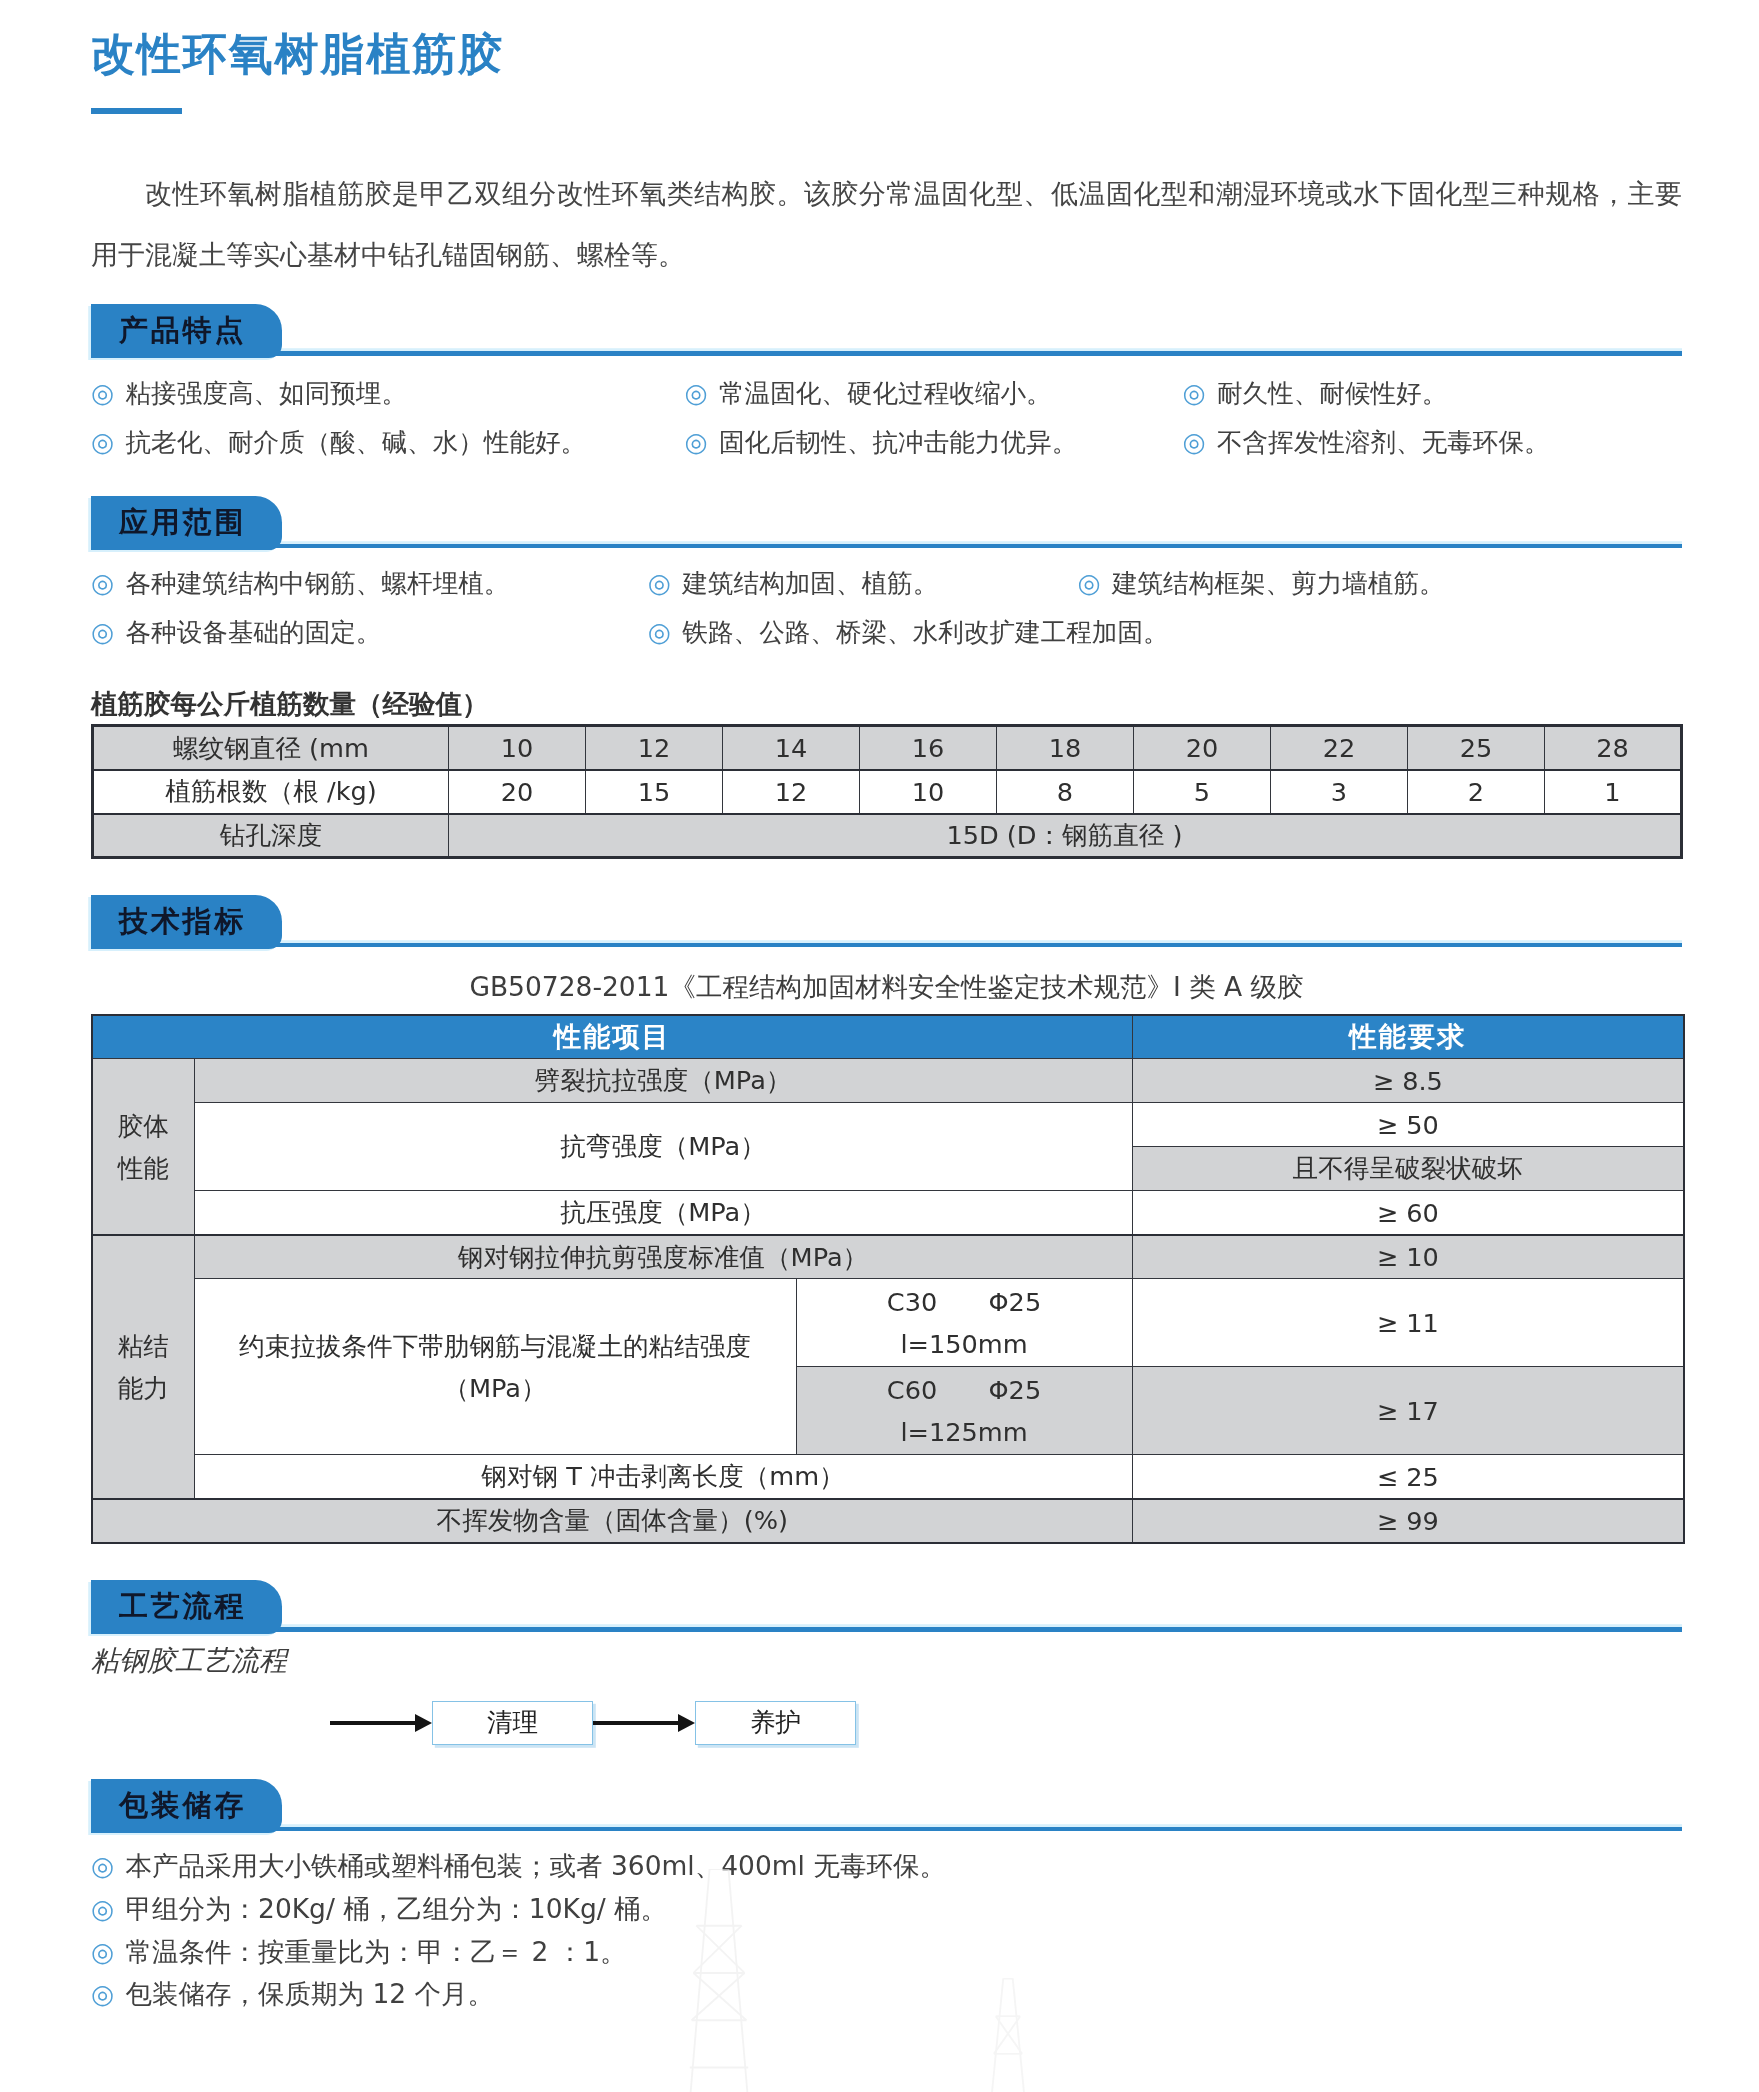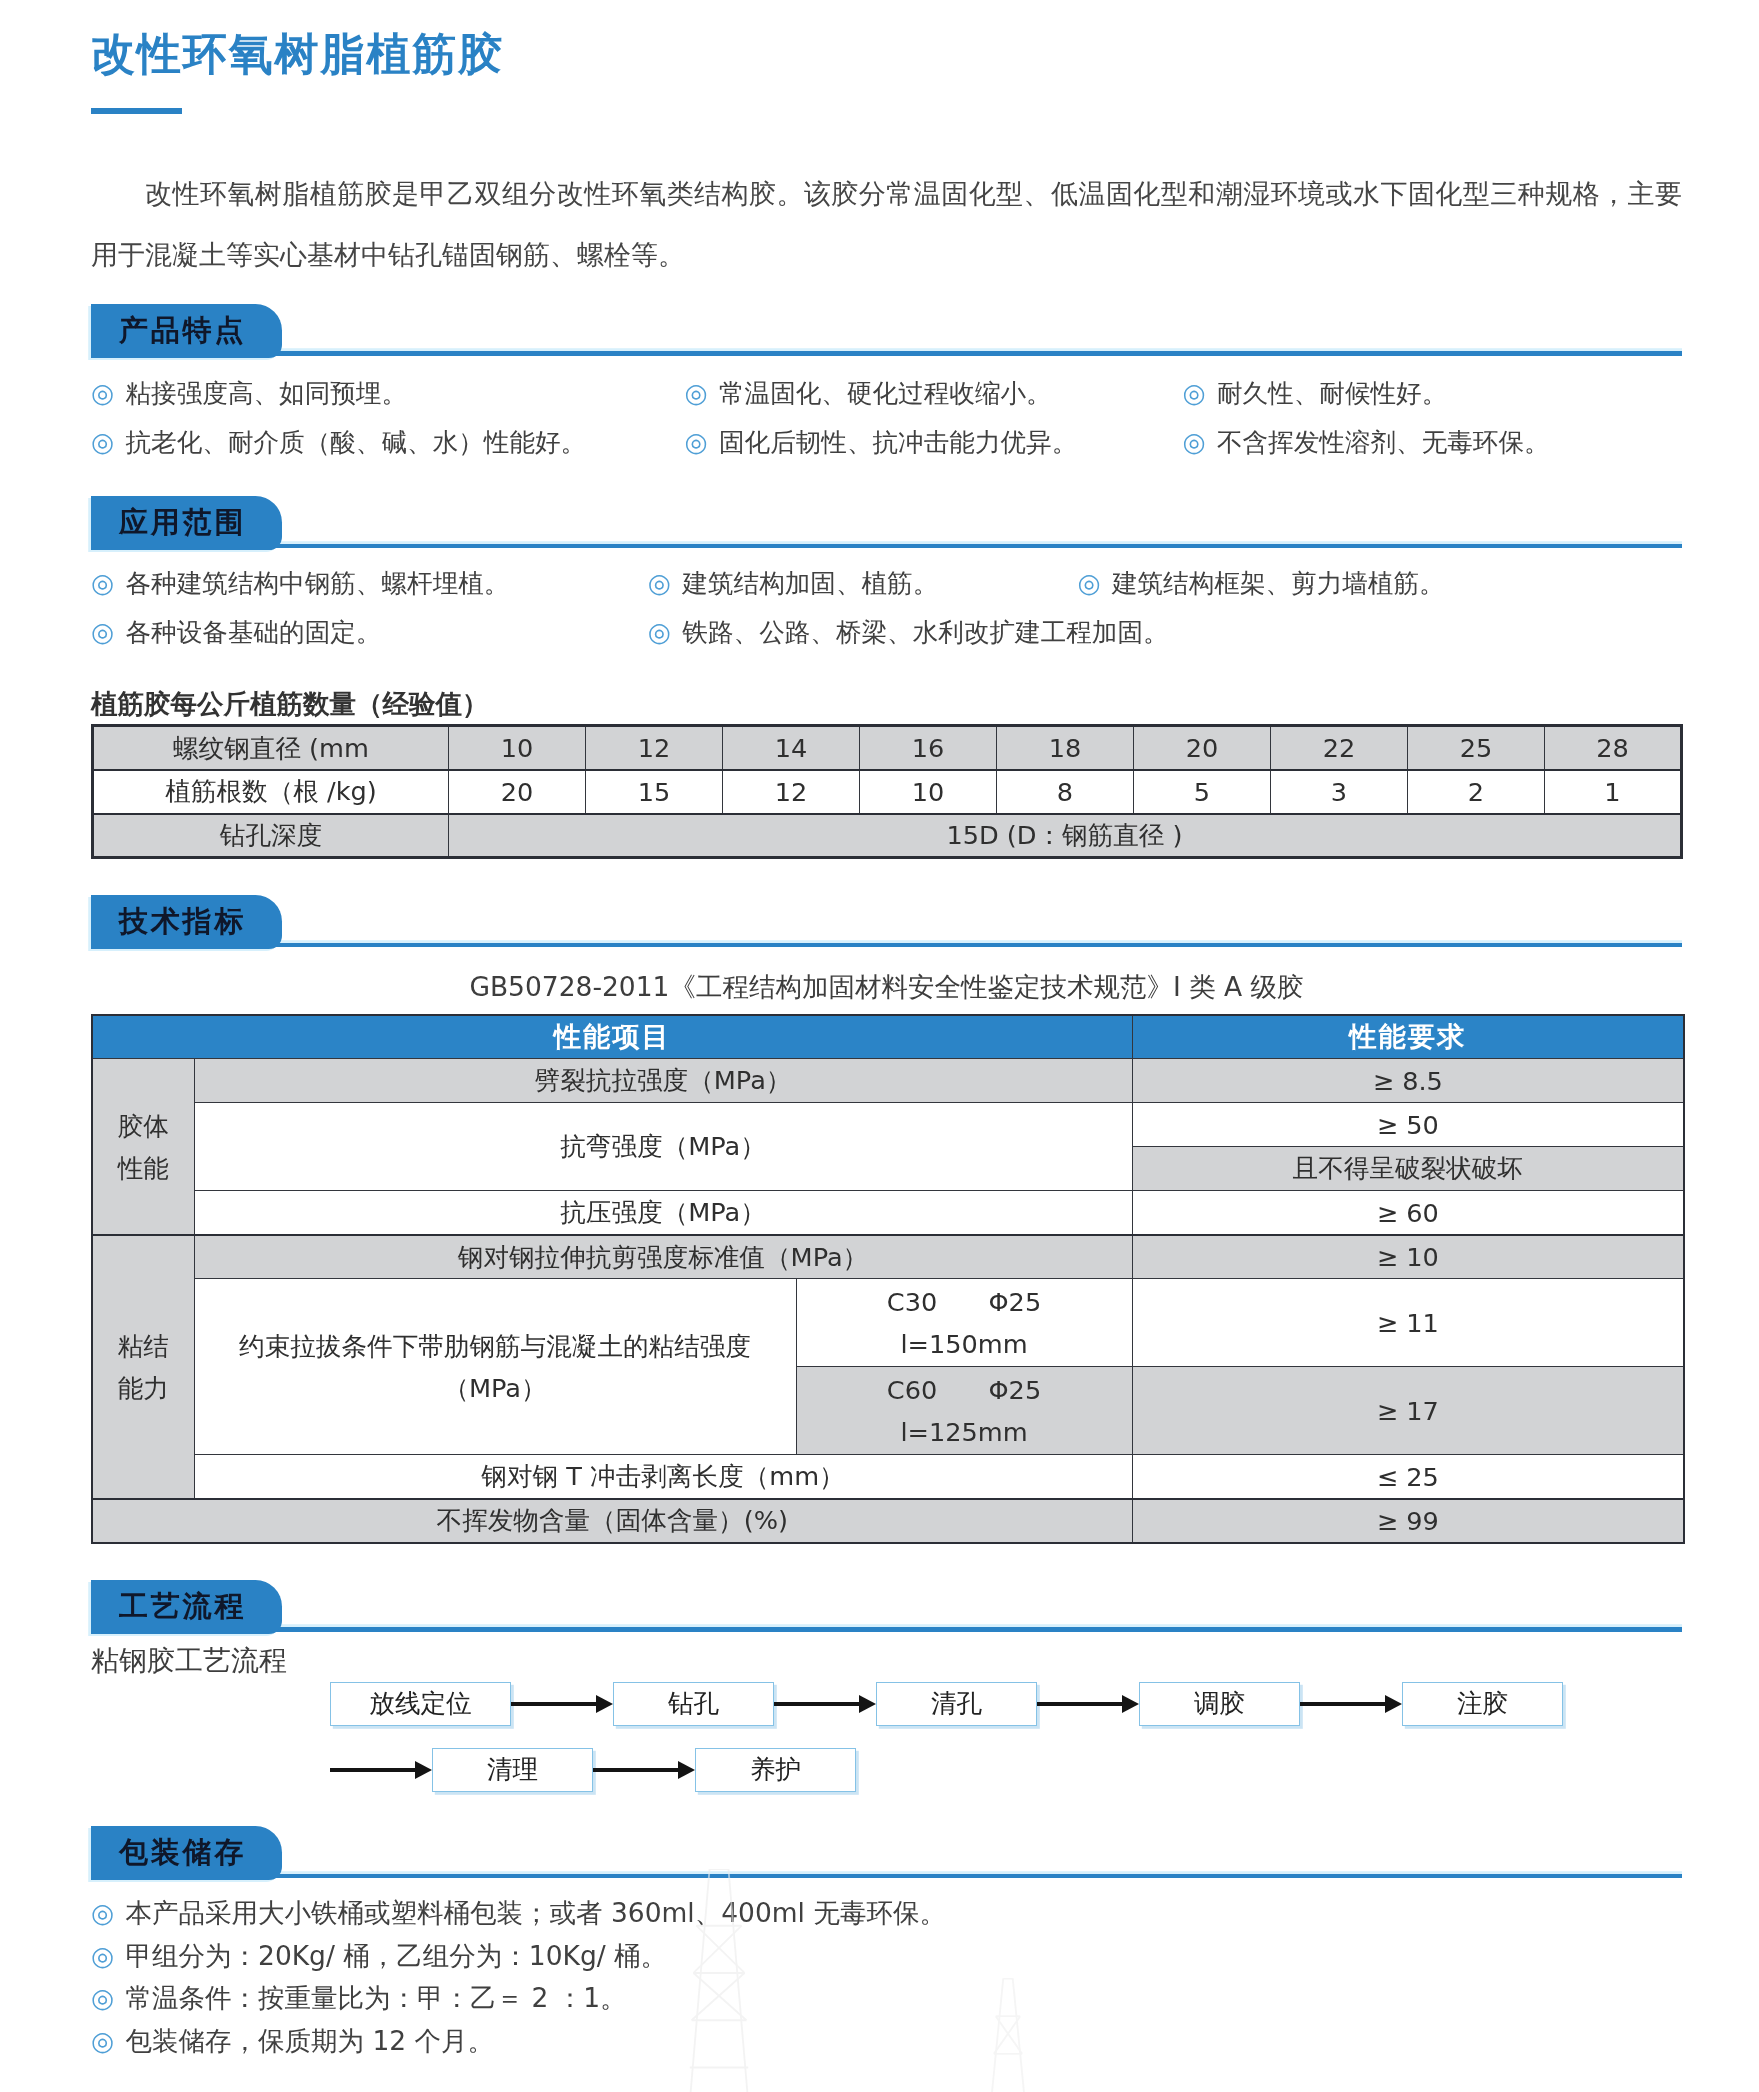--- a/index.html
+++ b/index.html
@@ -46,21 +46,21 @@
   .tech-subtitle { text-align:center; font-size:26.5px; color:#3d3d3d; margin-top:21px; line-height:34px; }
   table.tech { border-collapse:collapse; table-layout:fixed; width:1592px; margin-top:9.5px;
                border:2.8px solid #2b2e36; font-size:25.6px; color:#2f2f2f; }
   table.tech td { border:1.9px solid #33363d; text-align:center; vertical-align:middle; padding:0; }
   table.tech tr.h47 { height:44px; } table.tech tr.h46 { height:44px; } table.tech tr.h93 { height:88px; }
   table.tech tr.thick-top td { border-top:2.8px solid #2b2e36; }
   td.head-blue { background:#2b84c7; color:#ffffff; font-size:27.4px; font-weight:bold; letter-spacing:1.9px; }
   .pre { white-space:pre-line; line-height:42px; }
 
   
-  .flow-label { font-size:28px; color:#3d3d3d; margin-top:9.5px; line-height:36px; }
+  .flow-label { font-size:28px; color:#3d3d3d; margin-top:9.5px; line-height:36px;font-style:italic; }
   .flow-row { display:flex; align-items:center; height:45px; }
   .flow-row.r1 { margin-left:239px; margin-top:1.9px; }
   .flow-row.r2 { margin-left:239px; margin-top:21px; }
   .flow-box { height:44px; box-sizing:border-box; background:#ffffff; border:1.9px solid #85c2e6;
               box-shadow:2.8px 2.8px 0 rgba(160,205,235,0.55); display:flex; align-items:center; justify-content:center;
               font-size:25.6px; color:#222222; flex:0 0 auto; }
   .flow-box.w1 { width:181px; } .flow-box.w2 { width:161px; }
   .arrow { width:102px; display:flex; align-items:center; flex:0 0 auto; }
   .arrow .shaft { flex:1; height:3.8px; background:#141414; }
   .arrow .head  { width:0; height:0; border-left:17px solid #141414; border-top:9.5px solid transparent; border-bottom:9.5px solid transparent; }
@@ -245,43 +245,20 @@
   </tbody>
     </table>
 
   <div class="sec-head mt38">
     <div class="sec-line"></div>
     <span class="badge">
       <span>工艺流程</span>
     </span>
   </div>
   <div class="flow-label">粘钢胶工艺流程</div>
-  <div class="flow-row r1">
-    <div class="flow-box w1">放线定位</div>
-    <div class="arrow">
-        <div class="shaft"></div>
-        <div class="head"></div>
-      </div>
-    <div class="flow-box w2">钻孔</div>
-    <div class="arrow">
-        <div class="shaft"></div>
-        <div class="head"></div>
-      </div>
-    <div class="flow-box w2">清孔</div>
-    <div class="arrow">
-        <div class="shaft"></div>
-        <div class="head"></div>
-      </div>
-    <div class="flow-box w2">调胶</div>
-    <div class="arrow">
-        <div class="shaft"></div>
-        <div class="head"></div>
-      </div>
-    <div class="flow-box w2">注胶</div>
-  </div>
   <div class="flow-row r2">
     <div class="arrow">
         <div class="shaft"></div>
         <div class="head"></div>
       </div>
     <div class="flow-box w2">清理</div>
     <div class="arrow">
         <div class="shaft"></div>
         <div class="head"></div>
       </div>

